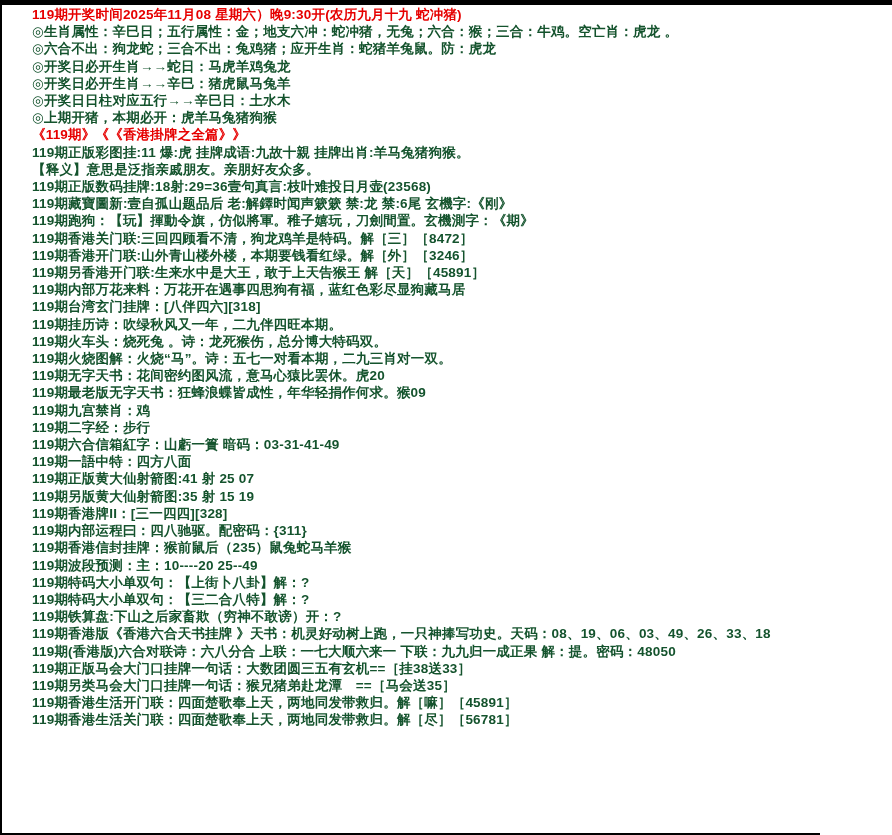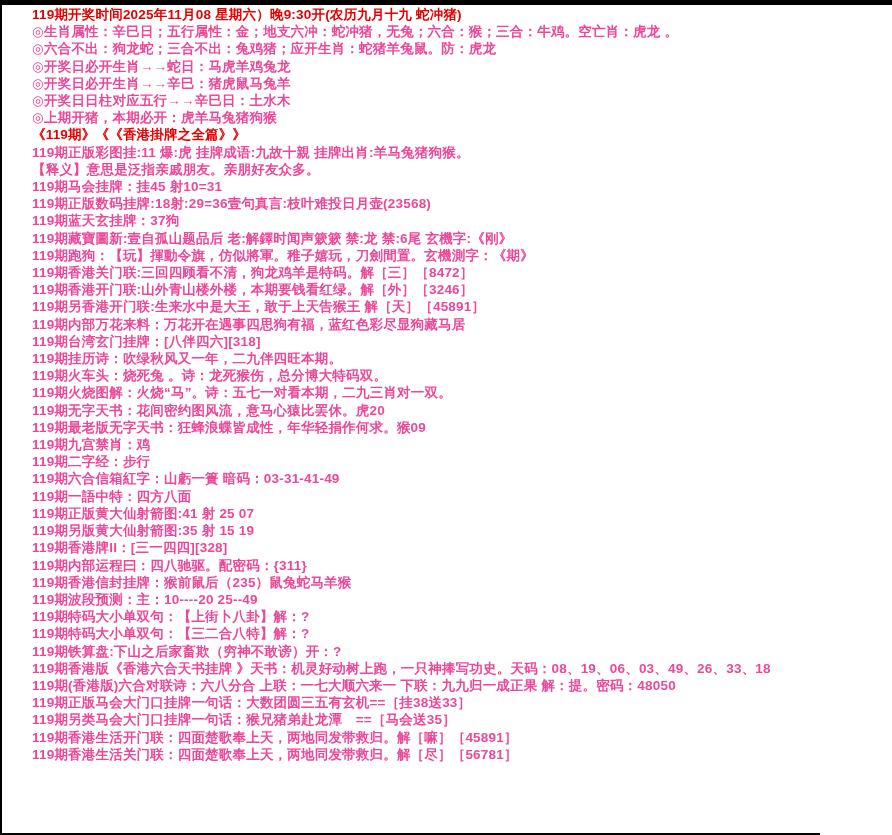--- a/index.html
+++ b/index.html
@@ -37,21 +37,21 @@
     position: absolute;
     top: 6px;
     left: 8px;
     right: 2px;
     margin-left: 24px;
   }
   .tip-line {
     font-size: 13.5px;
     font-weight: bold;
     line-height: 17.2px;
-    color: #ec4899;
+    color: #14532d;
     white-space: nowrap;
     letter-spacing: 0.2px;
   }
   .tip-line.red {
     color: #e60000;
   }
 </style>
 </head>
 <body>
 
@@ -62,23 +62,21 @@
       <div class="tip-line red">119期开奖时间2025年11月08 星期六）晚9:30开(农历九月十九 蛇冲猪)</div>
       <div class="tip-line">◎生肖属性：辛巳日；五行属性：金；地支六冲：蛇冲猪，无兔；六合：猴；三合：牛鸡。空亡肖：虎龙 。</div>
       <div class="tip-line">◎六合不出：狗龙蛇；三合不出：兔鸡猪；应开生肖：蛇猪羊兔鼠。防：虎龙</div>
       <div class="tip-line">◎开奖日必开生肖→→蛇日：马虎羊鸡兔龙</div>
       <div class="tip-line">◎开奖日必开生肖→→辛巳：猪虎鼠马兔羊</div>
       <div class="tip-line">◎开奖日日柱对应五行→→辛巳日：土水木</div>
       <div class="tip-line">◎上期开猪，本期必开：虎羊马兔猪狗猴</div>
       <div class="tip-line red">《119期》《《香港掛牌之全篇》》</div>
       <div class="tip-line">119期正版彩图挂:11 爆:虎 挂牌成语:九故十親 挂牌出肖:羊马兔猪狗猴。</div>
       <div class="tip-line">【释义】意思是泛指亲戚朋友。亲朋好友众多。</div>
-      <div class="tip-line">119期马会挂牌：挂45 射10=31</div>
       <div class="tip-line">119期正版数码挂牌:18射:29=36壹句真言:枝叶难投日月壶(23568)</div>
-      <div class="tip-line">119期蓝天玄挂牌：37狗</div>
       <div class="tip-line">119期藏寶圖新:壹自孤山题品后 老:解鐸时闻声簌簌 禁:龙 禁:6尾 玄機字:《刚》</div>
       <div class="tip-line">119期跑狗：【玩】揮動令旗，仿似將軍。稚子嬉玩，刀劍間置。玄機測字：《期》</div>
       <div class="tip-line">119期香港关门联:三回四顾看不清，狗龙鸡羊是特码。解［三］［8472］</div>
       <div class="tip-line">119期香港开门联:山外青山楼外楼，本期要钱看红绿。解［外］［3246］</div>
       <div class="tip-line">119期另香港开门联:生来水中是大王，敢于上天告猴王 解［天］［45891］</div>
       <div class="tip-line">119期内部万花来料：万花开在遇事四思狗有福，蓝红色彩尽显狗藏马居</div>
       <div class="tip-line">119期台湾玄门挂牌：[八伴四六][318]</div>
       <div class="tip-line">119期挂历诗：吹绿秋风又一年，二九伴四旺本期。</div>
       <div class="tip-line">119期火车头：烧死兔 。诗：龙死猴伤，总分博大特码双。</div>
       <div class="tip-line">119期火烧图解：火烧“马”。诗：五七一对看本期，二九三肖对一双。</div>

